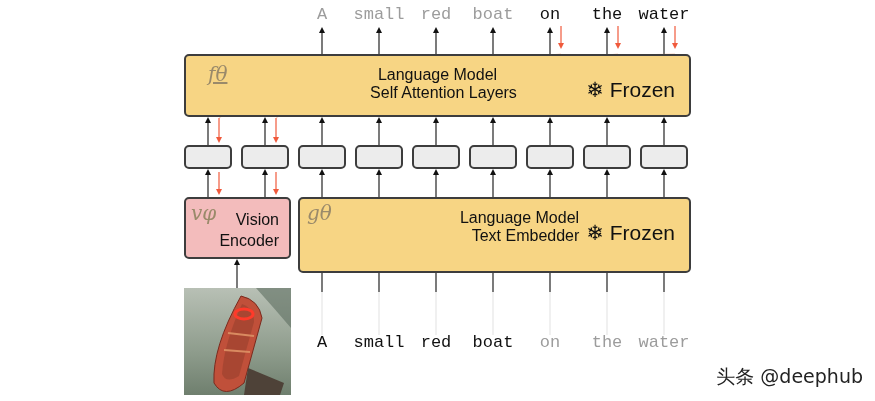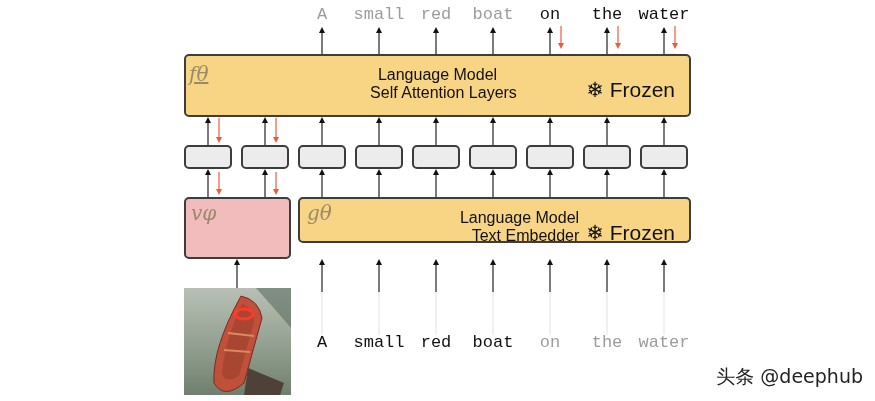--- a/index.html
+++ b/index.html
@@ -79,21 +79,21 @@
       <line x1="219" y1="118" x2="219" y2="140" stroke="#f05a3c" stroke-width="1.2" marker-end="url(#ahr)"></line>
       <line x1="219" y1="172" x2="219" y2="192" stroke="#f05a3c" stroke-width="1.2" marker-end="url(#ahr)"></line>
       <line x1="276" y1="118" x2="276" y2="140" stroke="#f05a3c" stroke-width="1.2" marker-end="url(#ahr)"></line>
       <line x1="276" y1="172" x2="276" y2="192" stroke="#f05a3c" stroke-width="1.2" marker-end="url(#ahr)"></line>
       <path d="M219,118 Q279,78 561,54" fill="none" stroke="#f4a27a" stroke-width="1" opacity="0.5"></path>
       <path d="M276,118 Q336,78 618,54" fill="none" stroke="#f4a27a" stroke-width="1" opacity="0.5"></path>
       <path d="M340,100 Q400,60 675,54" fill="none" stroke="#f4a27a" stroke-width="1" opacity="0.5"></path>
     </svg>
 
   <div class="box yellow" style="left:184px; top:54px; width:507px; height:63px;">
-    <span class="mathlabel" style="left:3px; top:6px;text-decoration:underline;">fθ</span>
+    <span class="mathlabel" style="left:22px; top:6px;text-decoration:underline;">fθ</span>
     <div style="position:absolute; left:0; right:0; top:10px;">
       <div class="title-bold">Language Model</div>
       <div class="title-sub">Self Attention Layers</div>
     </div>
     <span class="frozen" style="right:14px; top:22px;">❄ Frozen</span>
   </div>
 
   <div id="embed-row">
       <div class="token-box" style="left: 184px;"></div>
       <div class="token-box" style="left: 241px;"></div>
@@ -101,23 +101,27 @@
       <div class="token-box" style="left: 355px;"></div>
       <div class="token-box" style="left: 412px;"></div>
       <div class="token-box" style="left: 469px;"></div>
       <div class="token-box" style="left: 526px;"></div>
       <div class="token-box" style="left: 583px;"></div>
       <div class="token-box" style="left: 640px;"></div>
     </div>
 
   <div class="box pink" style="left:184px; top:197px; width:107px; height:62px;">
     <span class="mathlabel" style="left:5px; top:2px;">vφ</span>
+    <div style="position:absolute; right:10px; top:10px; text-align:right; font-size:16px; color:#111; line-height:21px;">
+      <div>Vision</div>
+      <div>Encoder</div>
+    </div>
   </div>
 
-  <div class="box yellow" style="left:298px; top:197px; width:393px; height:46px;">
+  <div class="box yellow" style="left:298px; top:197px; width:393px; height:76px;">
     <span class="mathlabel" style="left:7px; top:2px;">gθ</span>
     <div style="position:absolute; left:0; right:0; top:10px; padding-left:50px;">
       <div class="title-bold">Language Model</div>
       <div class="title-sub">Text Embedder</div>
     </div>
     <span class="frozen" style="right:14px; top:22px;">❄ Frozen</span>
   </div>
 
   <div style="position:absolute; left:184px; top:288px; width:107px; height:107px; overflow:hidden; background:linear-gradient(180deg,#b8c0b5 0%,#8e9c8c 60%,#6f7f6e 100%);">
     <svg width="107" height="107" style="position:absolute;left:0;top:0;">

